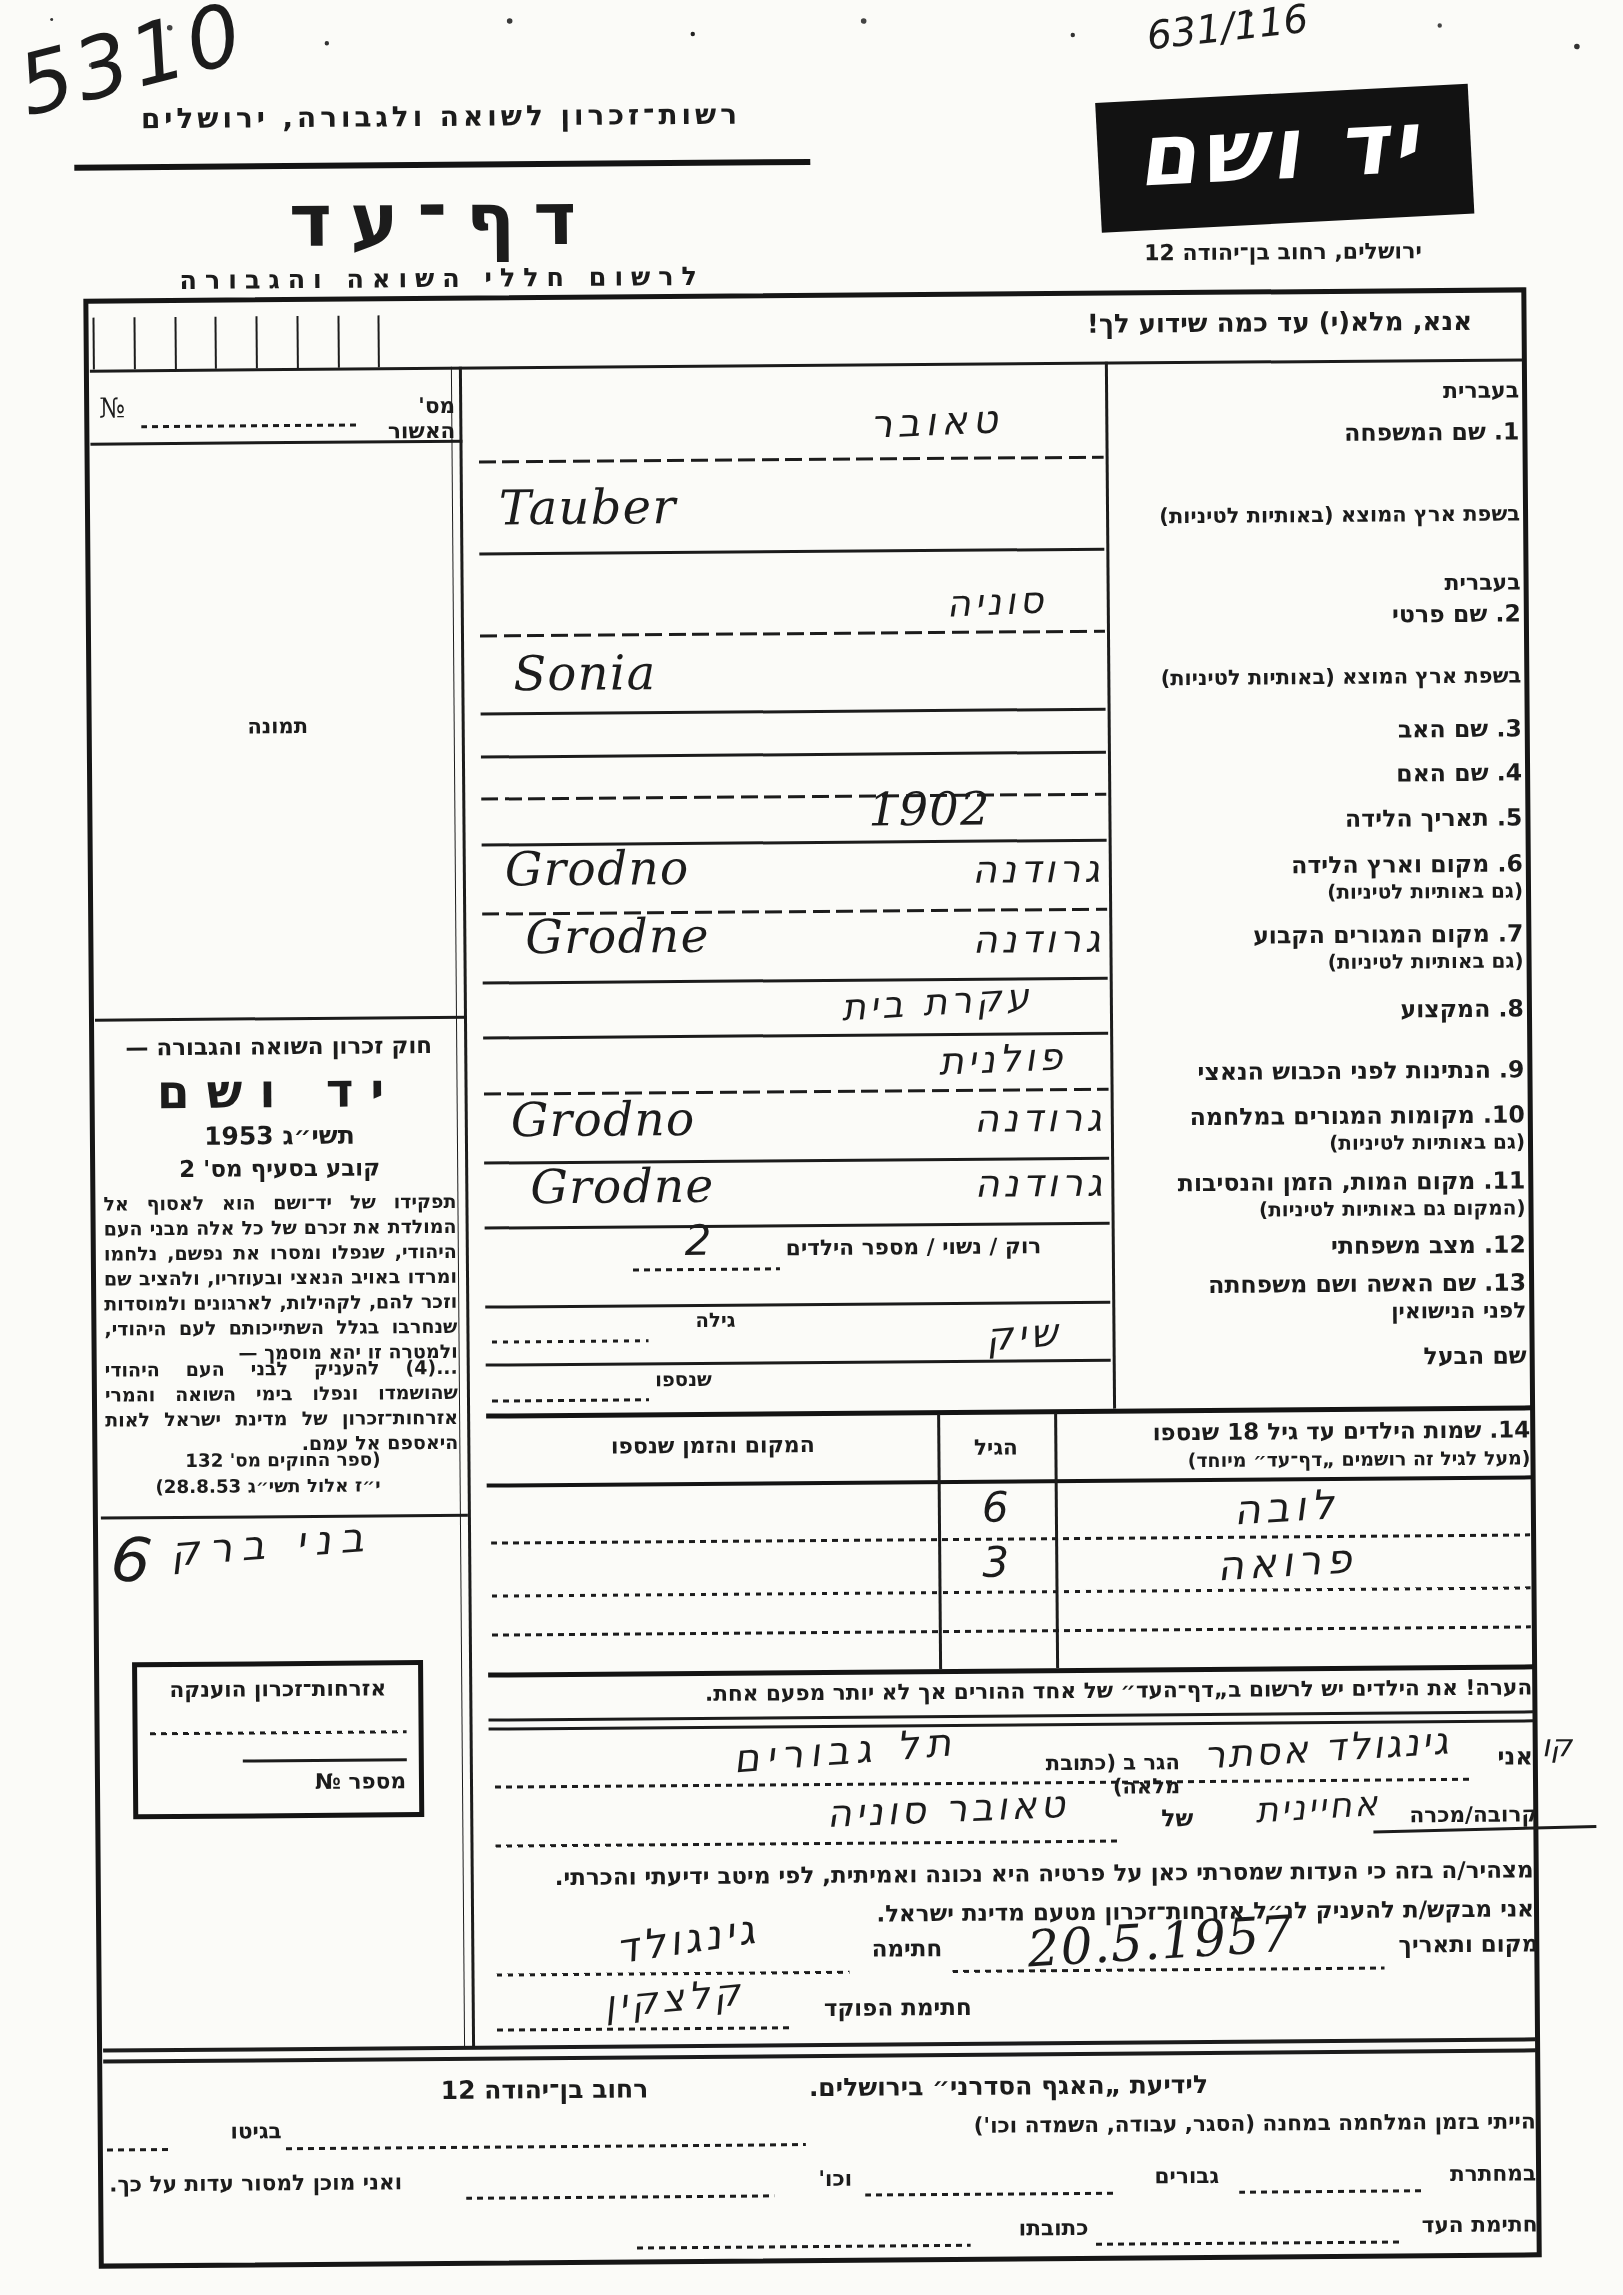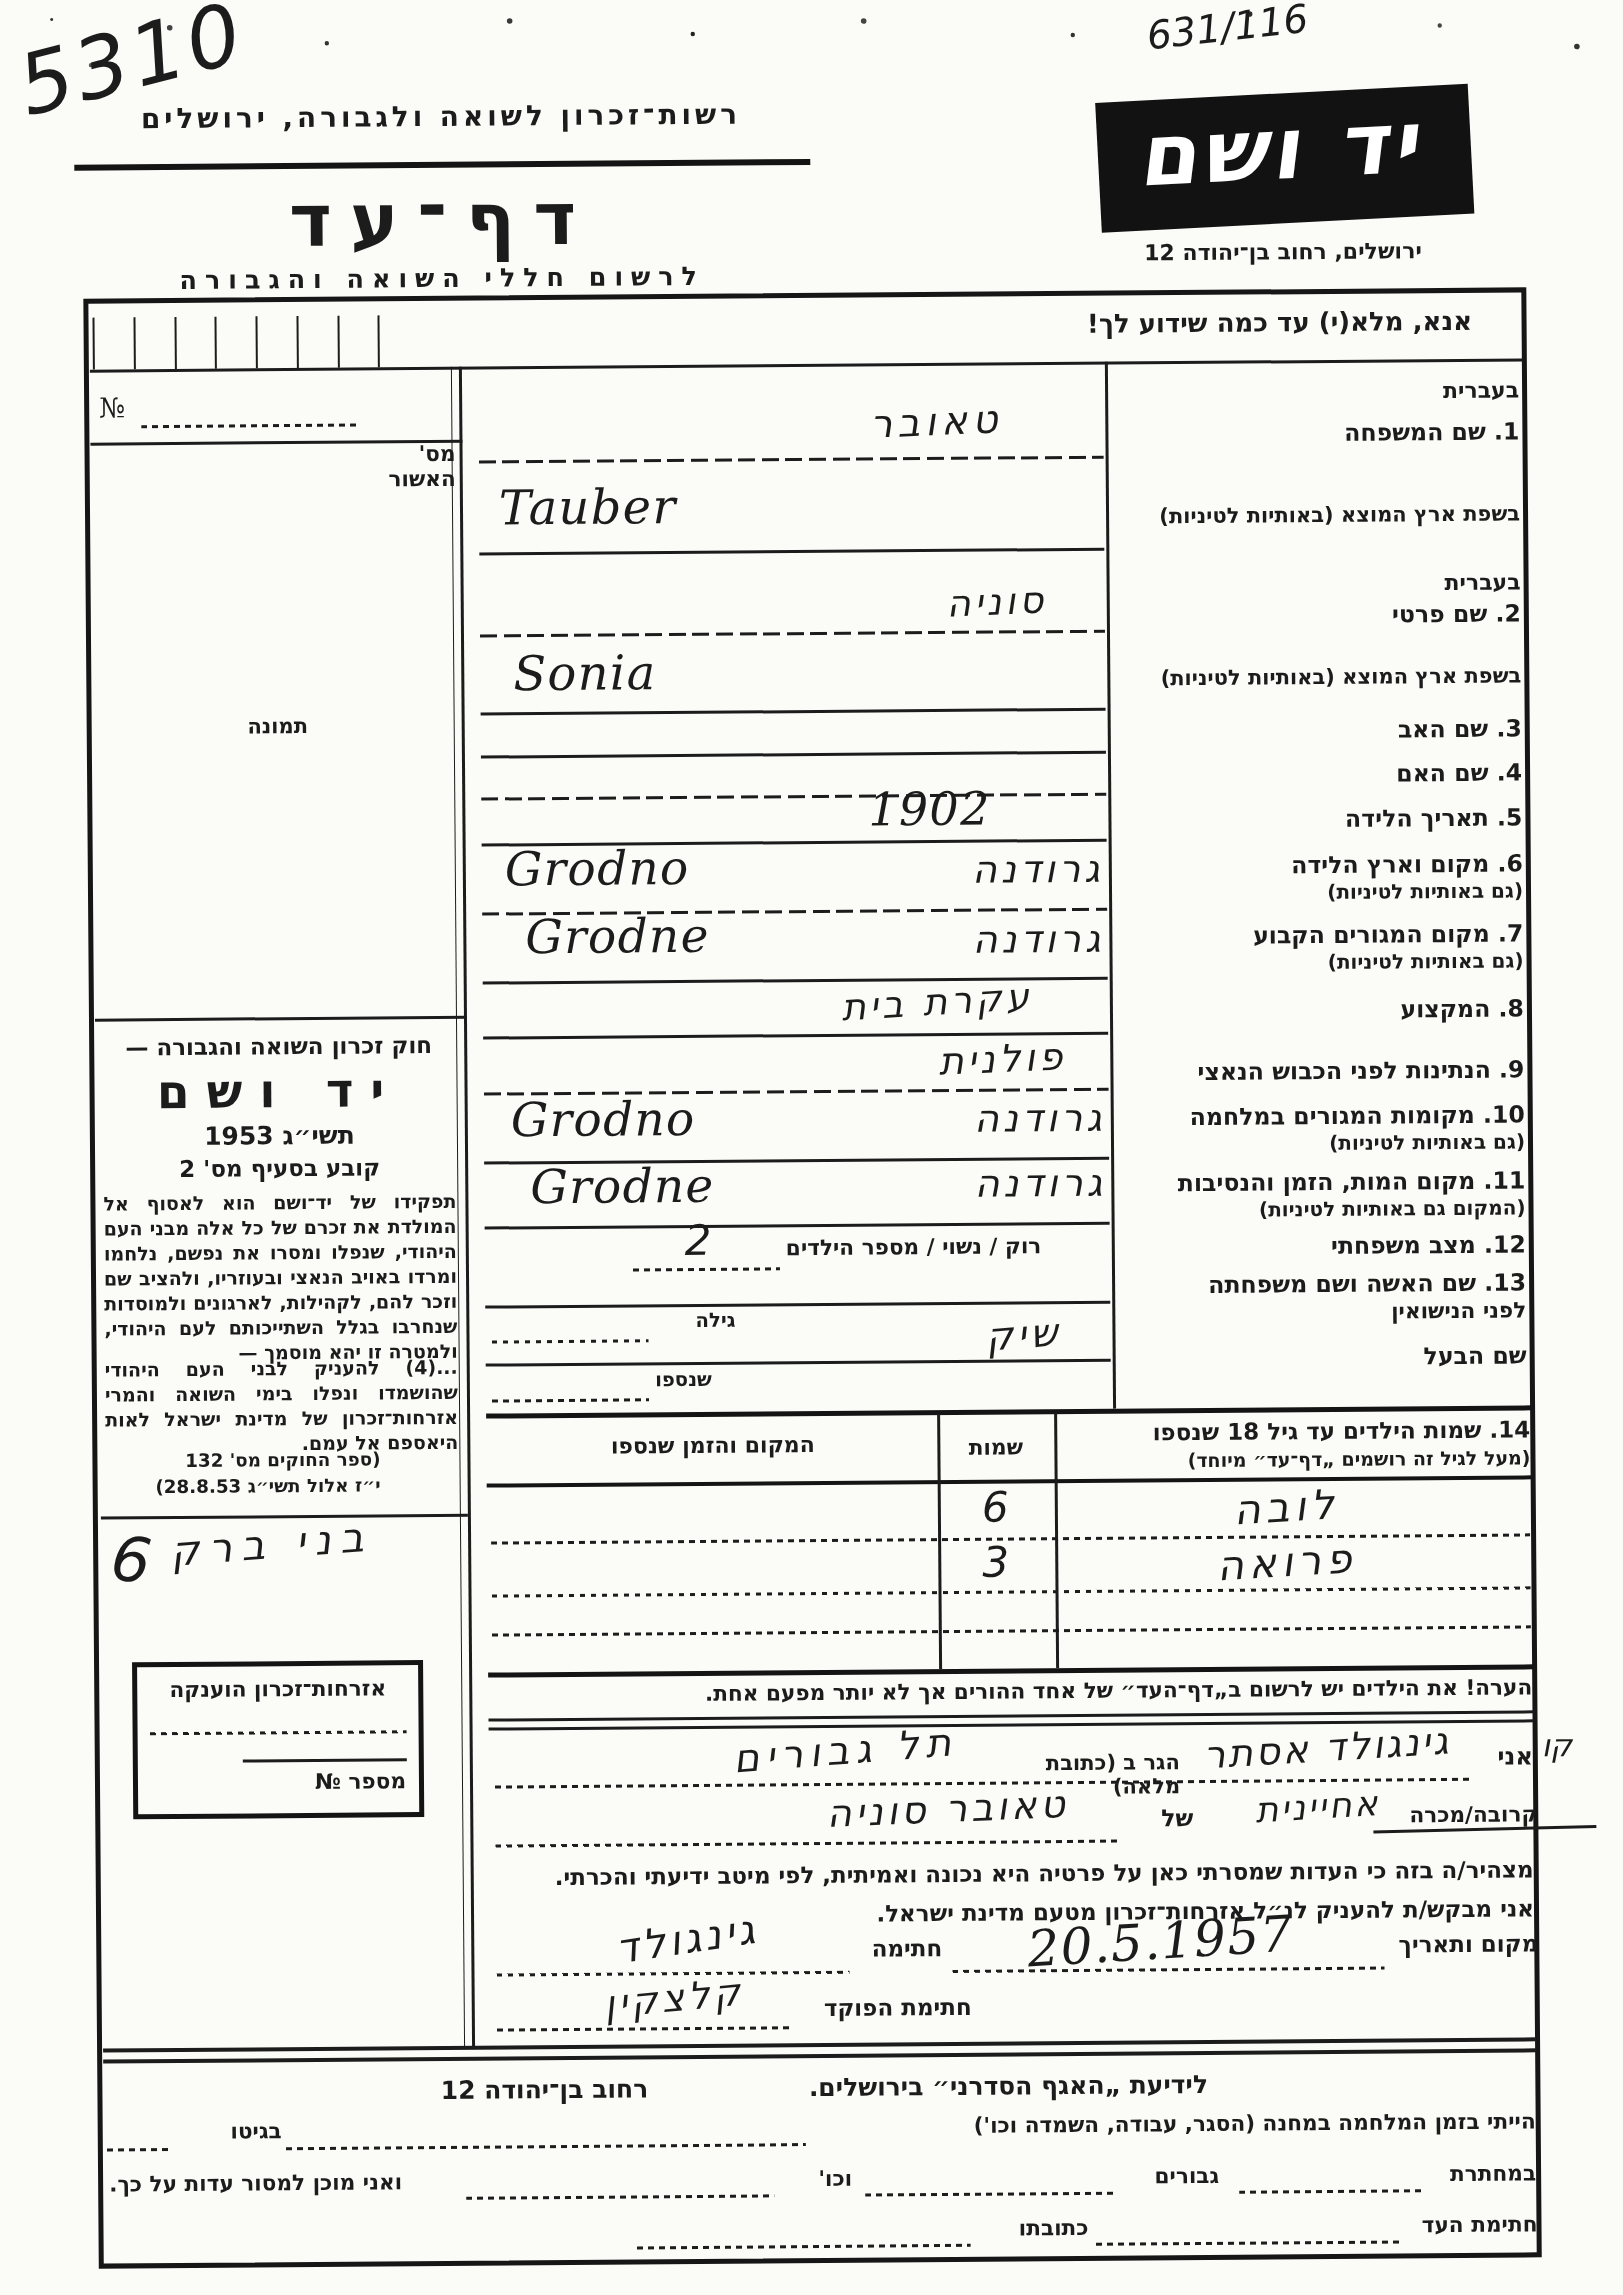--- a/index.html
+++ b/index.html
@@ -62,21 +62,21 @@
         <span></span>
   </div>
 
   <div class="a ln" style="left:96px;top:364px;width:1433px;height:3.3px;"></div>
   <div class="a" style="left:457px;top:364px;width:1.3px;height:1680px;background:#1c1c1c;"></div>
   <div class="a vln" style="left:465px;top:364px;height:1680px;"></div>
   <div class="a vln" style="left:1111px;top:364px;height:1047px;"></div>
 
   <div class="a" style="left:105px;top:386px;font-size:27.5px;font-family:'DejaVu Serif',serif;">№</div>
   <div class="a dot" style="left:147px;top:420px;width:216px;"></div>
-  <div class="a lbl" style="left:363px;top:391px;width:98px;font-size:21.6px;margin-top:48px;">מס' האשור</div>
+  <div class="a lbl" style="left:363px;top:391px;width:98px;font-size:21.6px;">מס' האשור</div>
   <div class="a ln" style="left:96px;top:437px;width:372px;"></div>
 
   <div class="a lbl ctr" style="left:196px;top:710px;width:170px;font-size:21px;">תמונה</div>
   <div class="a ln" style="left:96px;top:1013px;width:372px;"></div>
 
   <div class="a lbl ctr" style="left:101px;top:1029px;width:357px;font-size:23px;">חוק זכרון השואה והגבורה —</div>
   <div class="a lbl ctr" style="left:101px;top:1060px;width:357px;font-size:47px;letter-spacing:17px;">יד ושם</div>
   <div class="a lbl ctr" style="left:101px;top:1118px;width:357px;font-size:25px;">תשי״ג 1953</div>
   <div class="a lbl ctr" style="left:101px;top:1151px;width:357px;font-size:23px;">קובע בסעיף מס' 2</div>
   <div class="a" style="left:103px;top:1186px;width:353px;font-size:19px;line-height:1.32;font-weight:600;text-align:justify;">תפקידו של יד־ושם הוא לאסוף אל המולדת את זכרם של כל אלה מבני העם היהודי, שנפלו ומסרו את נפשם, נלחמו ומרדו באויב הנאצי ובעוזריו, ולהציב שם וזכר להם, לקהילות, לארגונים ולמוסדות שנחרבו בגלל השתייכותם לעם היהודי, ולמטרה זו יהא מוסמך —</div>
@@ -158,21 +158,21 @@
   <div class="a dot" style="left:490px;top:1338px;width:157px;"></div>
 
   <div class="a hwh" style="left:916px;top:1319px;width:144px;font-size:39px;transform:rotate(-4deg);letter-spacing:3.9px;">שיק</div>
   <div class="a ln" style="left:484px;top:1361px;width:625px;"></div>
   <div class="a lbl" style="left:651px;top:1368px;width:59px;font-size:19.6px;">שנספו</div>
   <div class="a dot" style="left:490px;top:1397px;width:157px;"></div>
 
   <div class="a lnh" style="left:484px;top:1411px;width:1045px;"></div>
   <div class="a lbl" style="left:1119px;top:1422px;width:409px;font-size:23px;">14. שמות הילדים עד גיל 18 שנספו</div>
   <div class="a lbl" style="left:1119px;top:1453px;width:409px;font-size:19px;">(מעל לגיל זה רושמים „דף־עד״ מיוחד)</div>
-  <div class="a lbl ctr" style="left:935px;top:1437px;width:117px;font-size:21.6px;">שמות</div>
+  <div class="a lbl ctr" style="left:935px;top:1437px;width:117px;font-size:21.6px;">הגיל</div>
   <div class="a lbl ctr" style="left:491px;top:1432px;width:439px;font-size:22px;">המקום והזמן שנספו</div>
   <div class="a lnh" style="left:484px;top:1481px;width:1045px;height:3.9px;"></div>
   <div class="a vln" style="left:935px;top:1415px;height:255px;"></div>
   <div class="a vln" style="left:1052px;top:1415px;height:255px;"></div>
 
   <div class="a hwh ctr" style="left:1087px;top:1491px;width:393px;font-size:41px;transform:rotate(-3deg);letter-spacing:5.2px;">לובה</div>
   <div class="a hwh ctr" style="left:937px;top:1488px;width:111px;font-size:42px;direction:ltr;">6</div>
   <div class="a dot" style="left:488px;top:1539px;width:1039px;"></div>
   <div class="a hwh ctr" style="left:1087px;top:1546px;width:393px;font-size:41px;transform:rotate(-3deg);letter-spacing:5.2px;">פרואה</div>
   <div class="a hwh ctr" style="left:937px;top:1543px;width:111px;font-size:42px;direction:ltr;">3</div>

